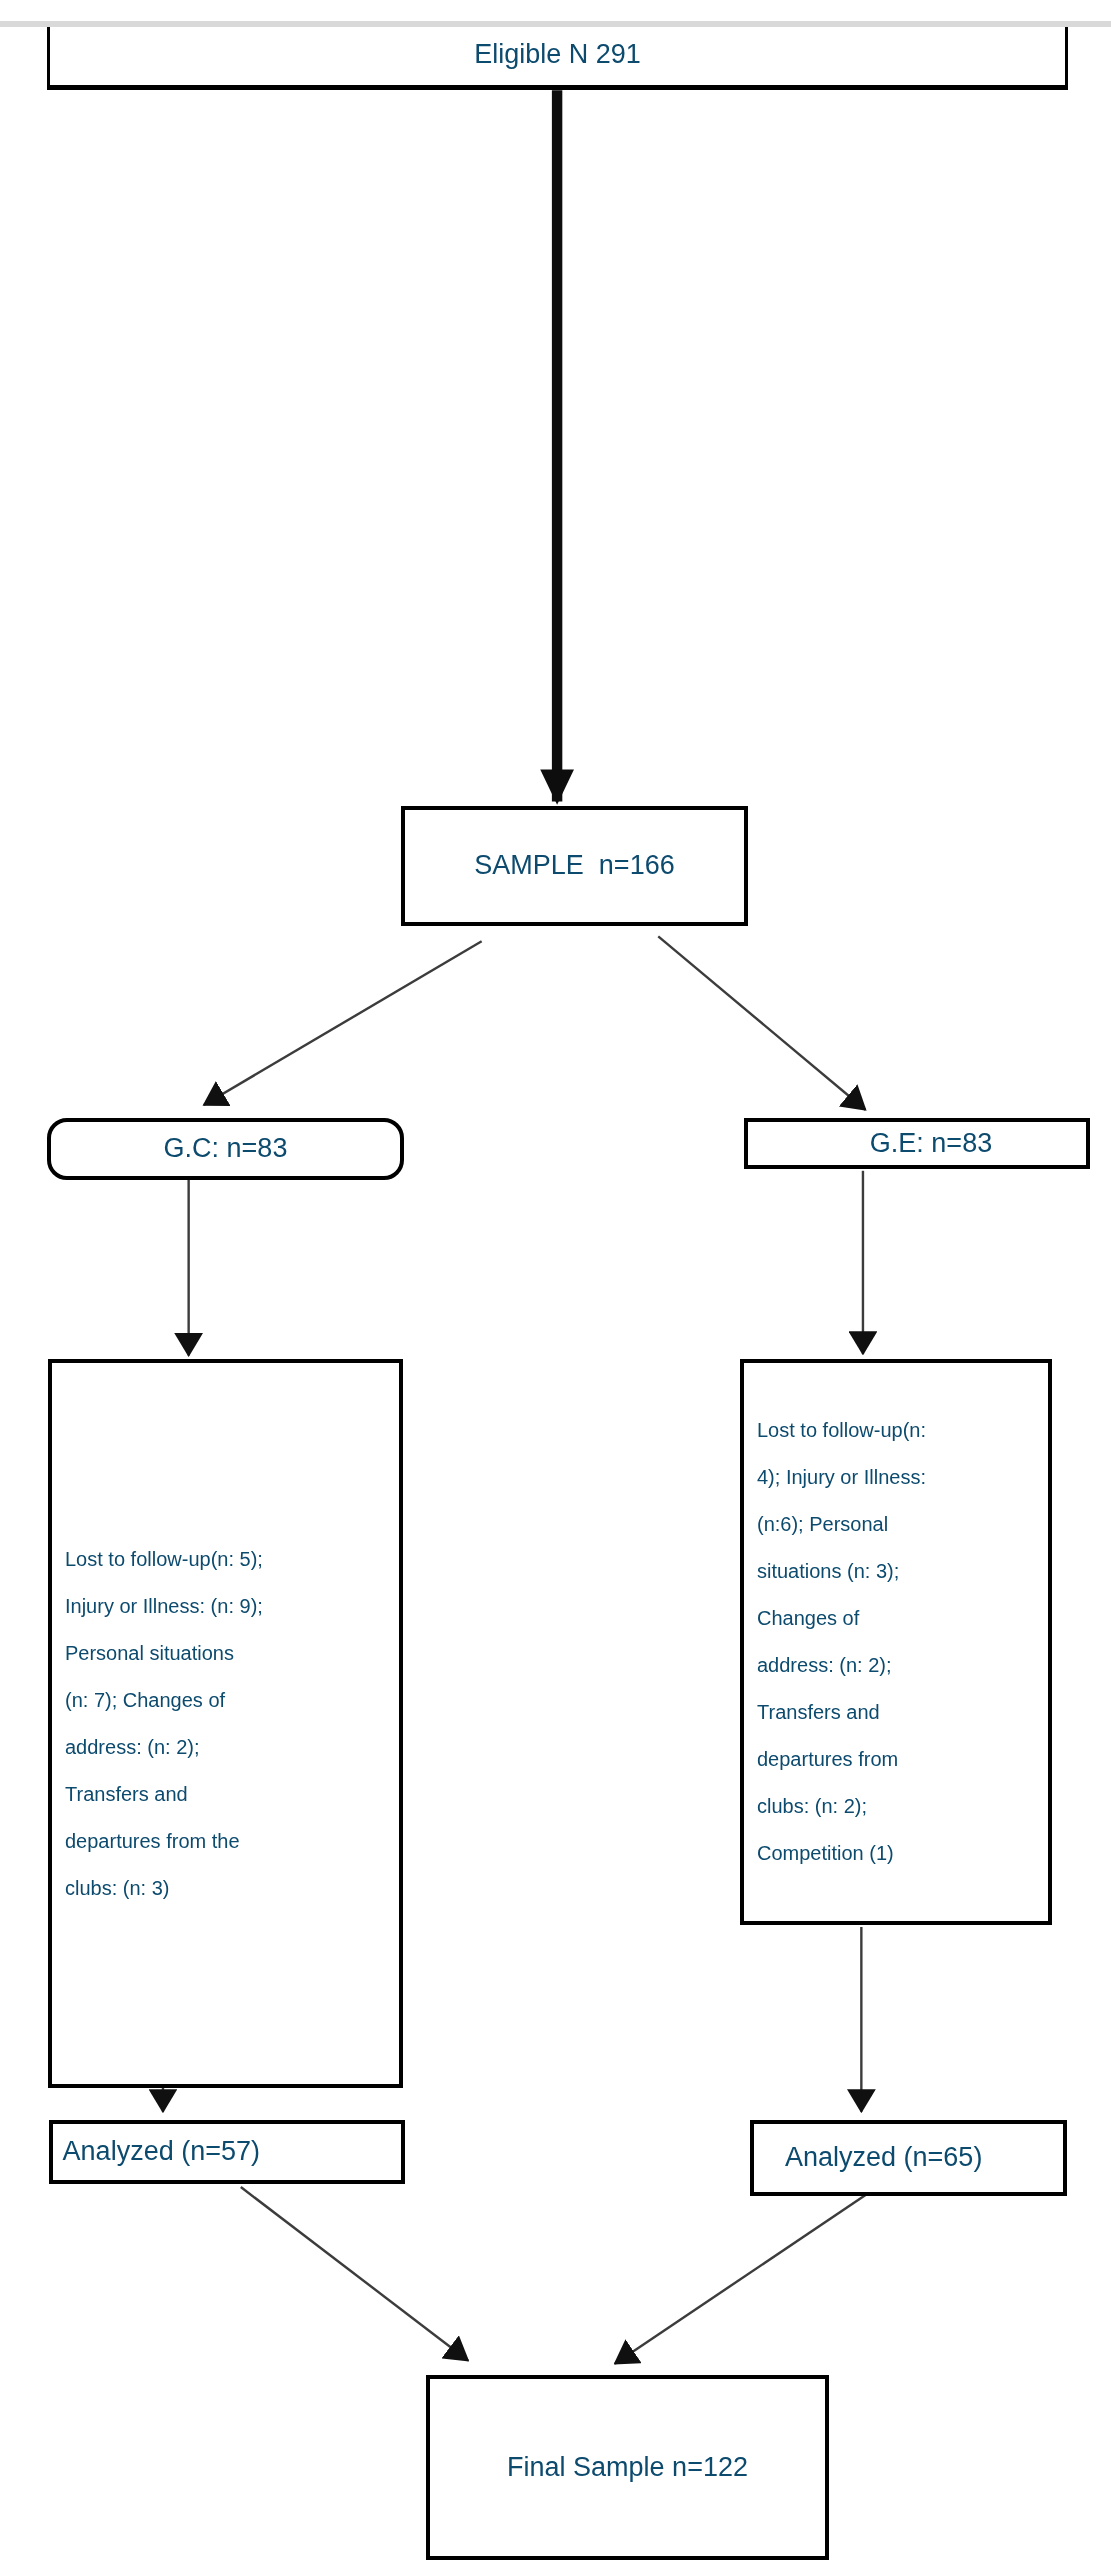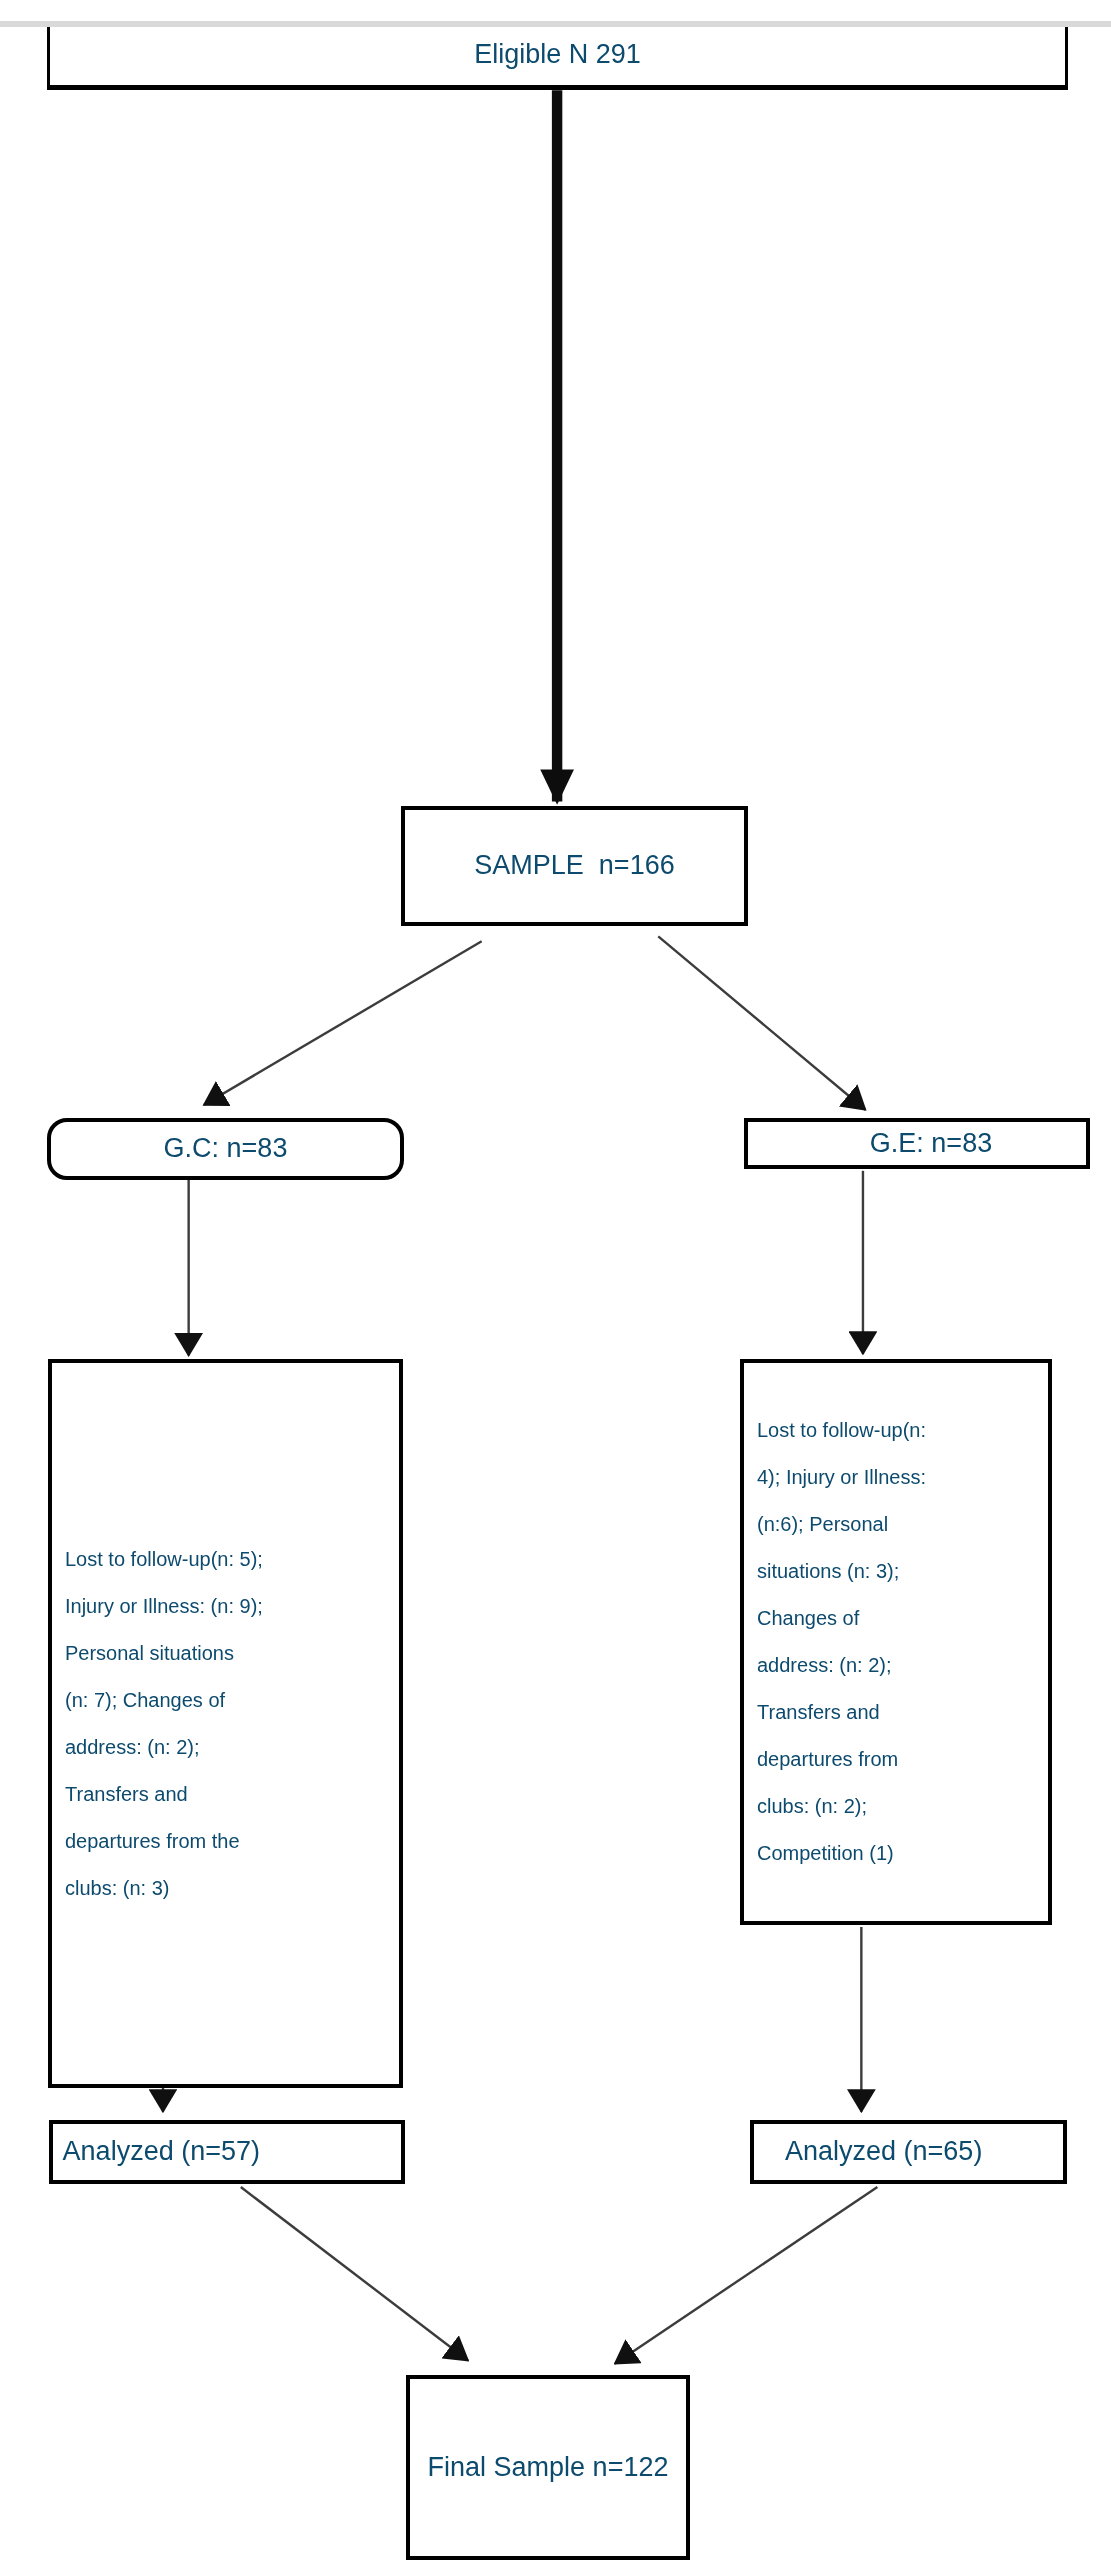--- a/index.html
+++ b/index.html
@@ -79,25 +79,25 @@
   .analyzed-box {
     justify-content: flex-start;
     padding-left: 9.6px;
   }
   #node-analyzed-gc {
     left: 49px; top: 2120px;
     width: 356px; height: 64px;
   }
   #node-analyzed-ge {
     left: 750px; top: 2120px;
-    width: 317px; height: 64px; padding-left: 31px;
+    width: 317px; height: 76px; padding-left: 31px;
   }
   #node-final {
-    left: 406px; top: 2375px;
-    width: 284px; height: 185px;
+    left: 426px; top: 2375px;
+    width: 403px; height: 185px;
   }
   .thin-line { stroke: #3c3c3c; stroke-width: 3; fill: none; }
   .thick-line { stroke: #0d0d0d; stroke-width: 13; fill: none; }
 </style>
 </head>
 <body>
 
 <div id="stage">
 
   <div id="top-strip"></div>

